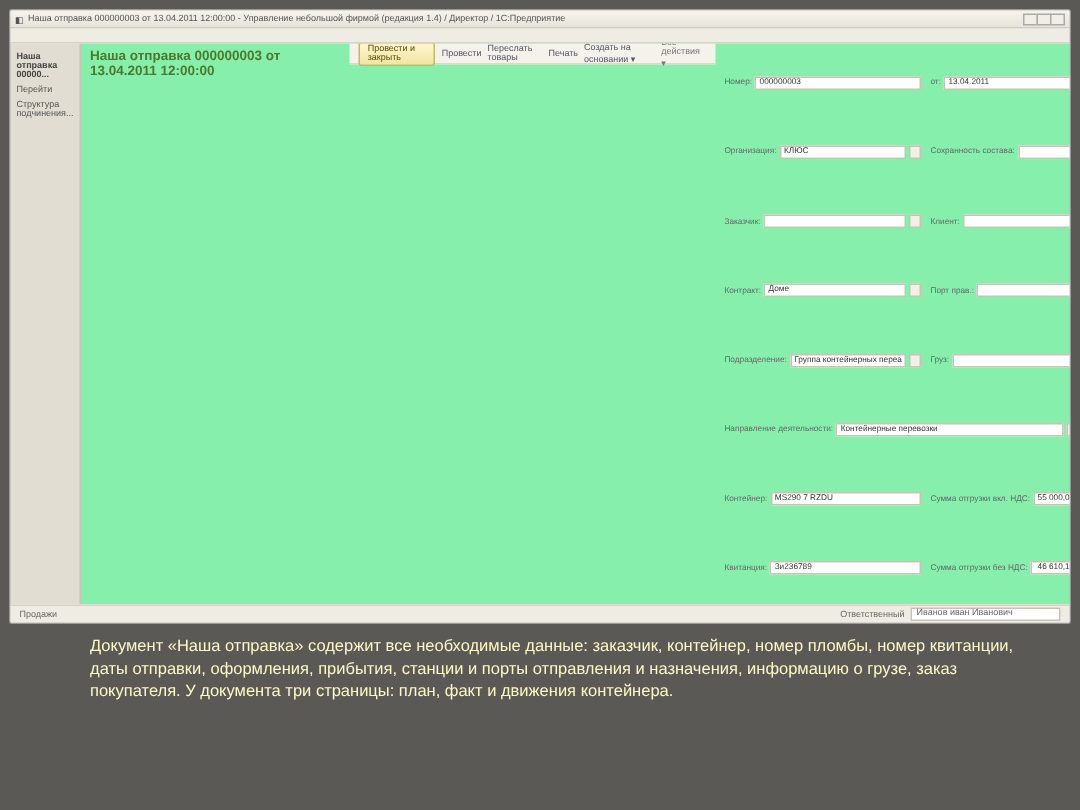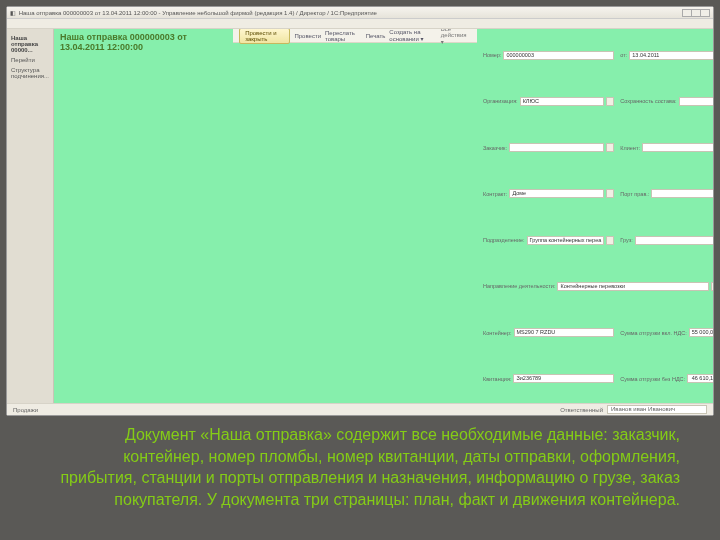--- a/index.html
+++ b/index.html
@@ -67,21 +67,21 @@
   .comments { padding: 3px 6px; display: flex; align-items: center; gap: 4px; font-size: 6px; color: #666; }
   .comments .inp { flex: 1; height: 9px; background: #fff; border: 1px solid #c8c4b4; }
   .statusbar {
     height: 12px; background: #efece3; border-top: 1px solid #d7d3c8;
     display: flex; align-items: center; padding: 0 6px; font-size: 6px; color: #666; gap: 6px;
   }
   .statusbar .rbox { margin-left: auto; display: flex; align-items: center; gap: 4px; }
   .statusbar .inp { width: 100px; height: 9px; background: #fff; border: 1px solid #c8c4b4; padding: 0 3px; }
   .caption {
     position: absolute; left: 60px; right: 40px; top: 424px;
-    color: #84cc16; font-size: 16px; line-height: 1.35; text-align: right;
+    color: #fef9c3; font-size: 11px; line-height: 1.35;
   }
 </style>
 </head>
 <body>
 
 <div class="app-window">
   <div class="titlebar">
     <span>◧</span>
     <span>Наша отправка 000000003 от 13.04.2011 12:00:00 - Управление небольшой фирмой (редакция 1.4) / Директор / 1С:Предприятие</span>
     <div class="winbtns">

